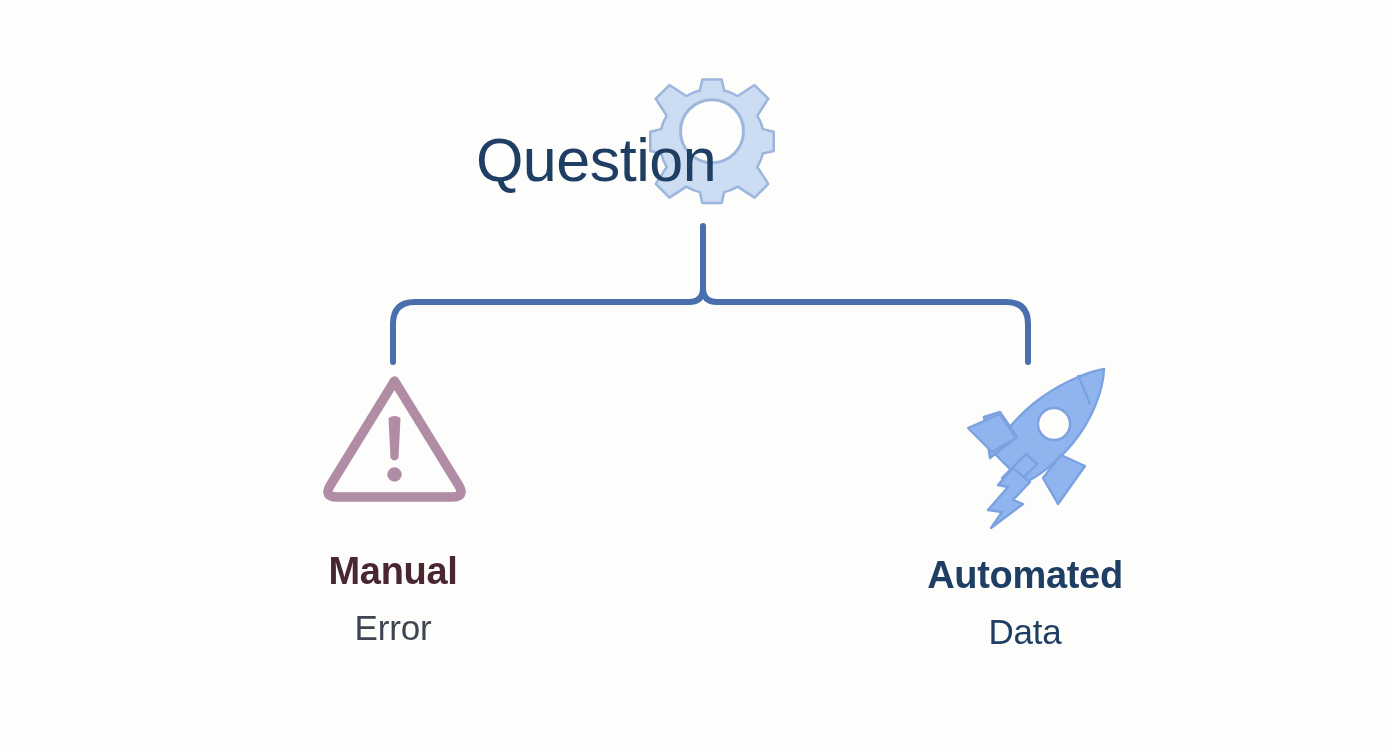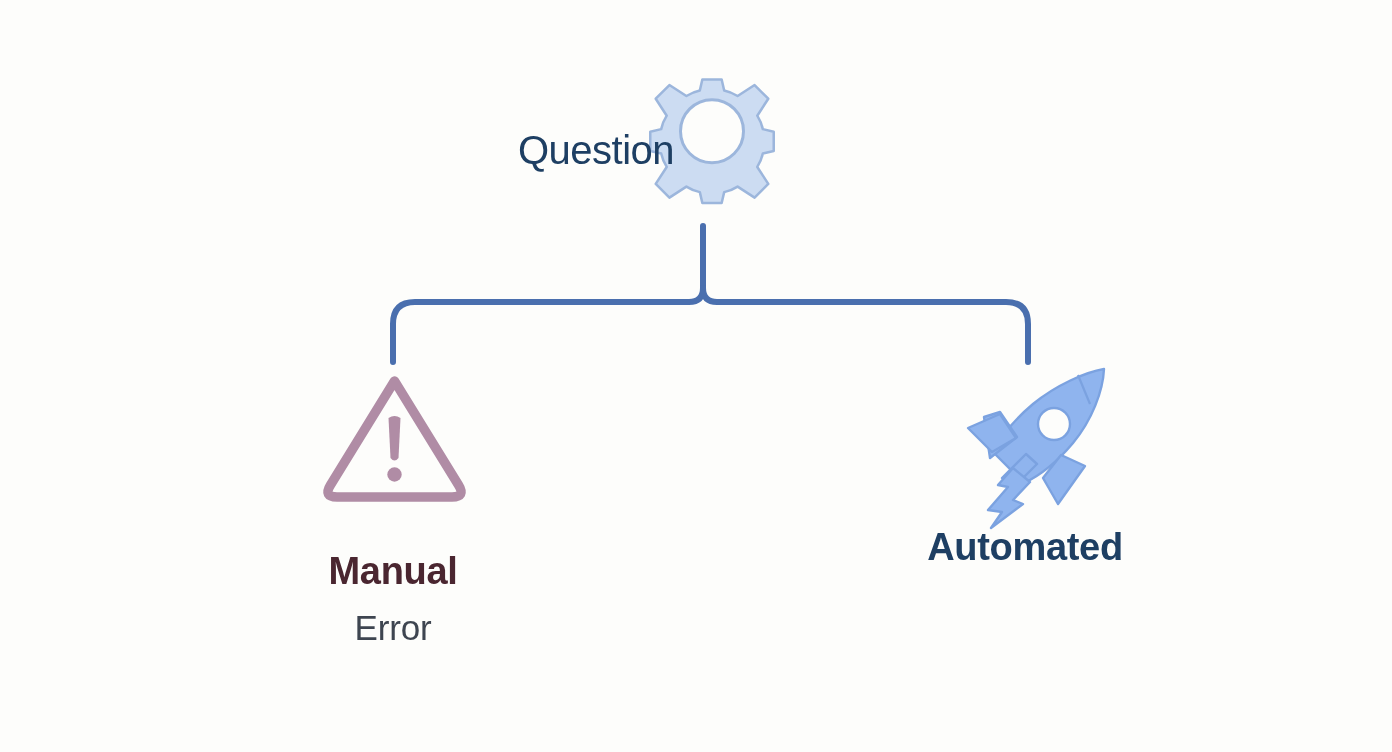--- a/index.html
+++ b/index.html
@@ -26,35 +26,35 @@
     text-align: center;
     white-space: nowrap;
     line-height: 1;
     user-select: none;
   }
   
   #root-title {
     left: 0;
     width: 1192px;
     top: 130px;
-    font-size: 40px;
+    font-size: 61px;
     font-weight: 500;
     letter-spacing: -0.5px;
     color: #1e3f63;
   }
   
   #left-branch-text {
     left: 203px;
     width: 380px;
     top: 552px;
   }
   #right-branch-text {
     left: 835px;
     width: 380px;
-    top: 528px;
+    top: 556px;
   }
   .branch-title {
     display: block;
     font-size: 38px;
     font-weight: 700;
     letter-spacing: -0.3px;
     line-height: 1.05;
   }
   .branch-sub {
     display: block;
@@ -143,13 +143,14 @@
 
 <div class="node-label" id="root-title">Question</div>
 
 <div class="node-label" id="left-branch-text">
   <span class="branch-title" id="left-branch-title">Manual</span>
   <span class="branch-sub" id="left-branch-sub">Error</span>
 </div>
 
 <div class="node-label" id="right-branch-text">
   <span class="branch-title" id="right-branch-title">Automated</span>
+  <span class="branch-sub" id="right-branch-sub">Data</span>
 </div>
 
 </body></html>

